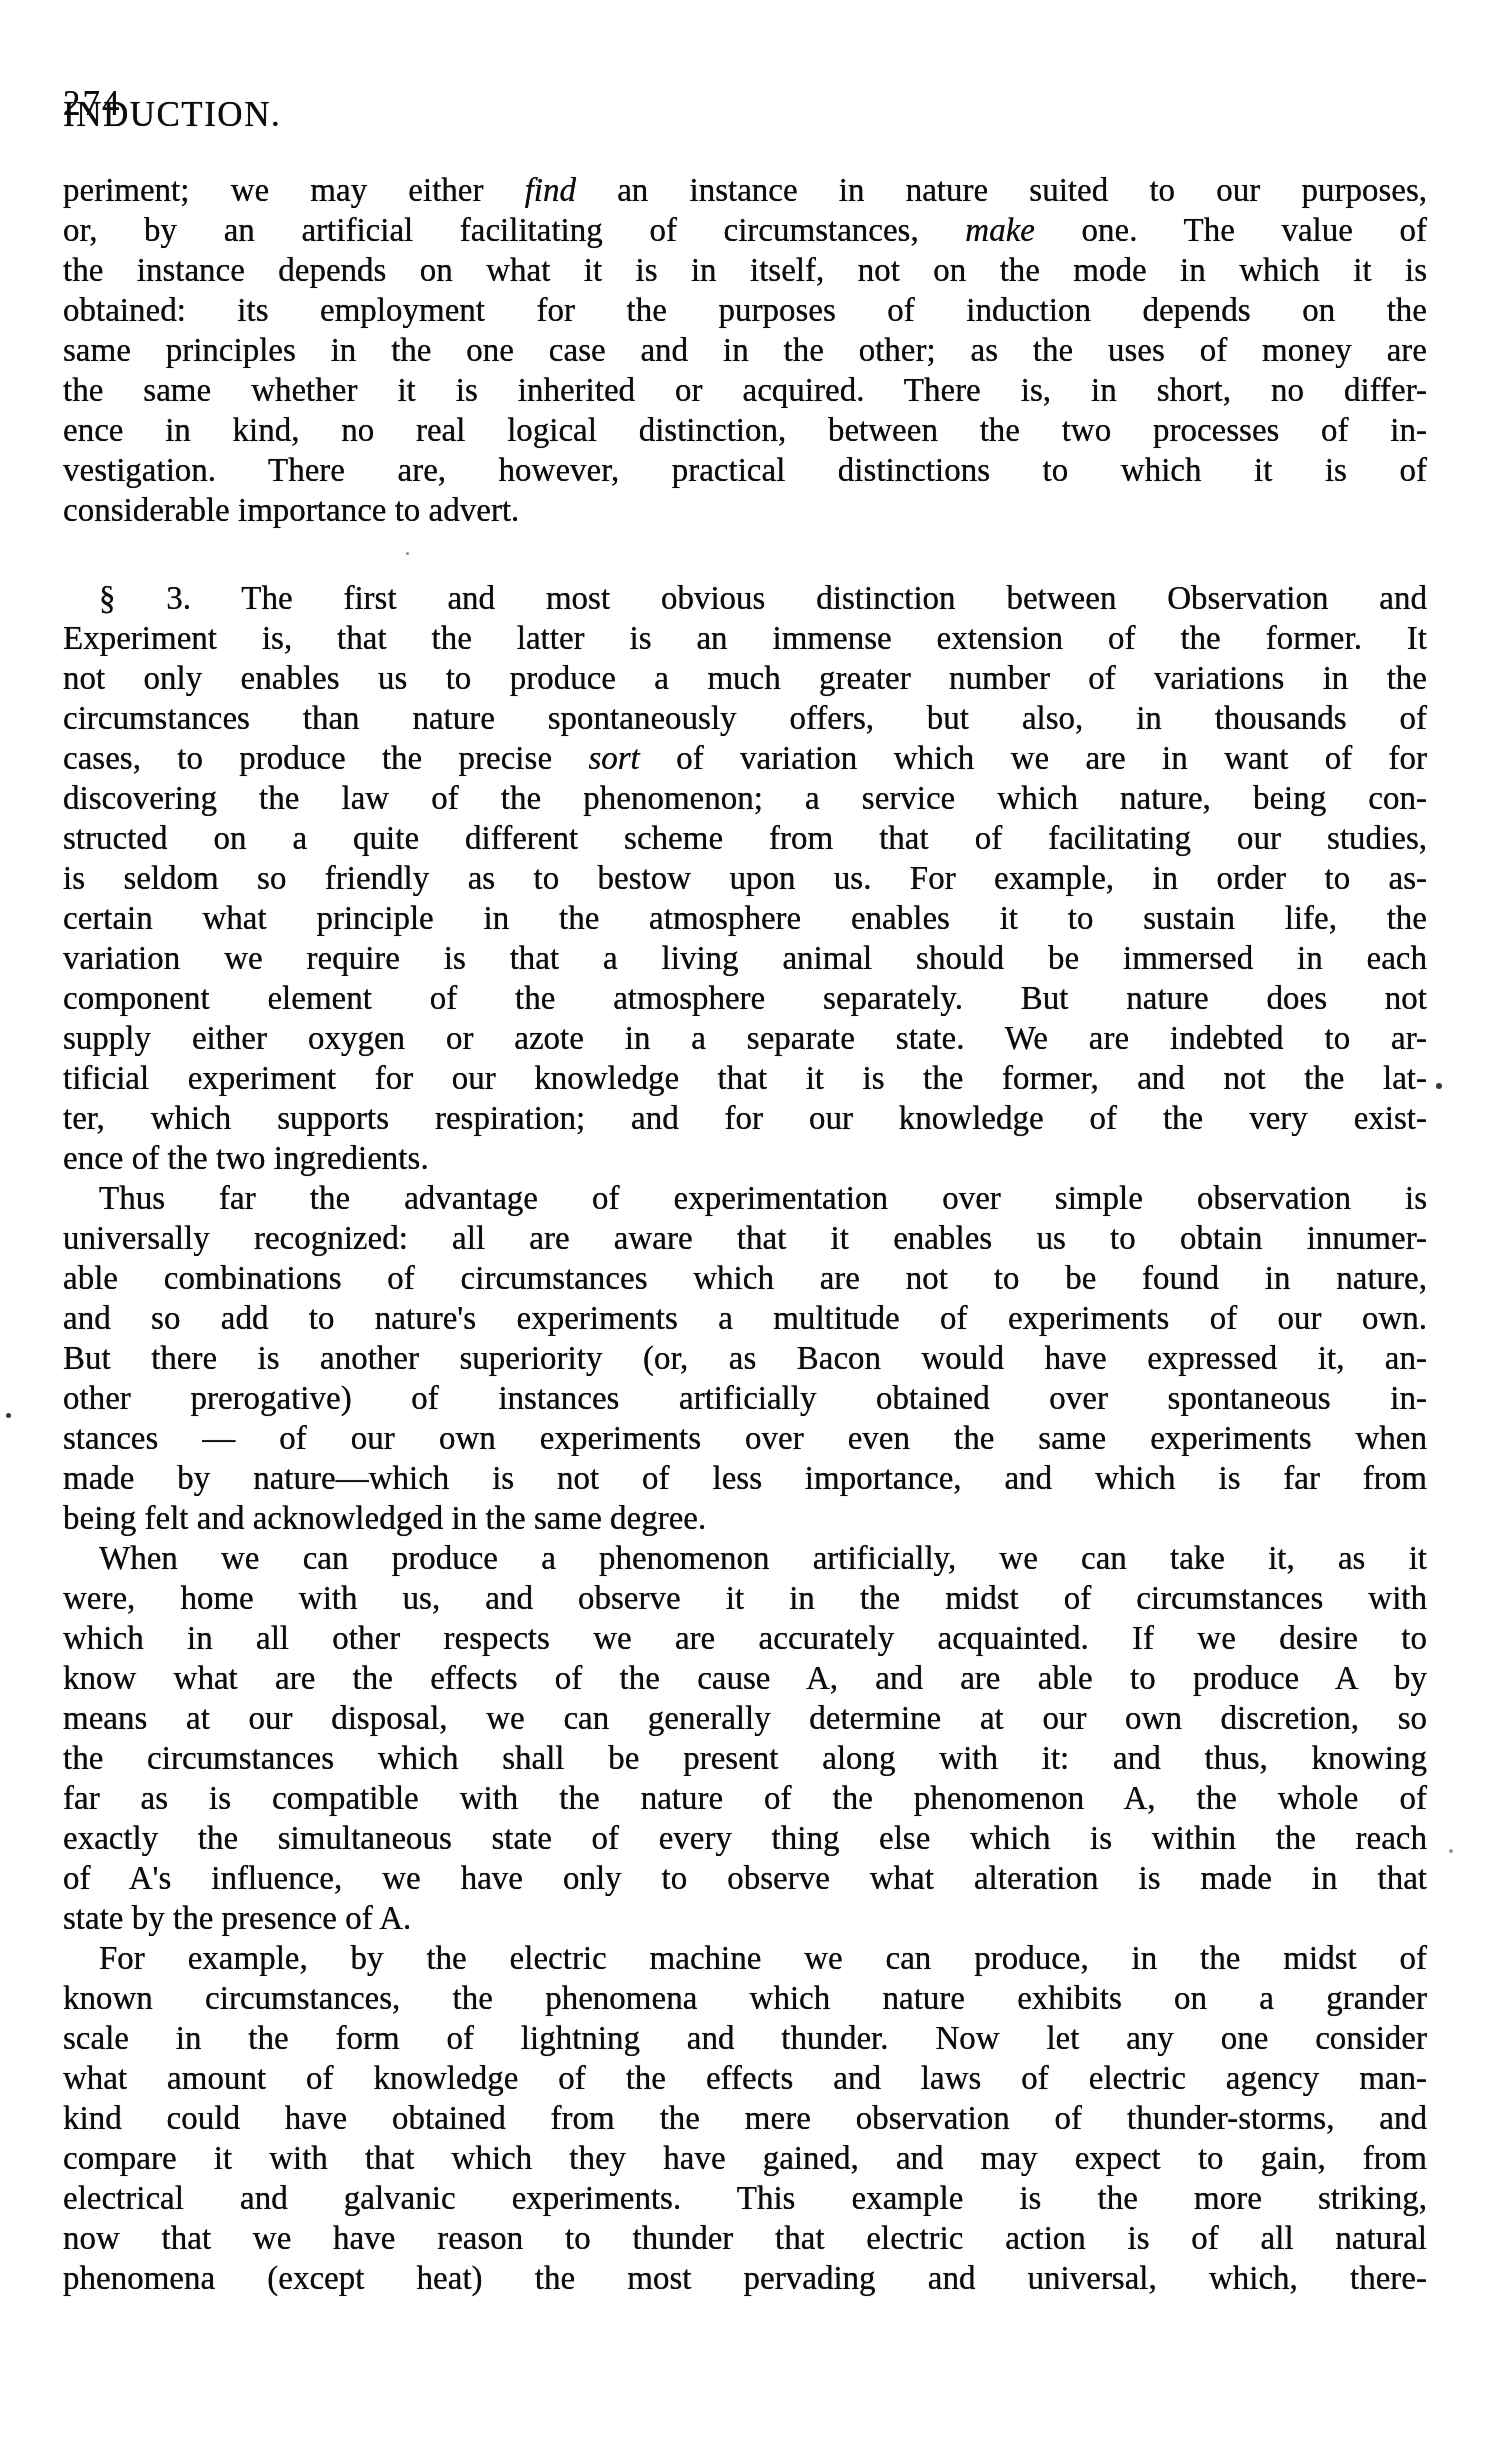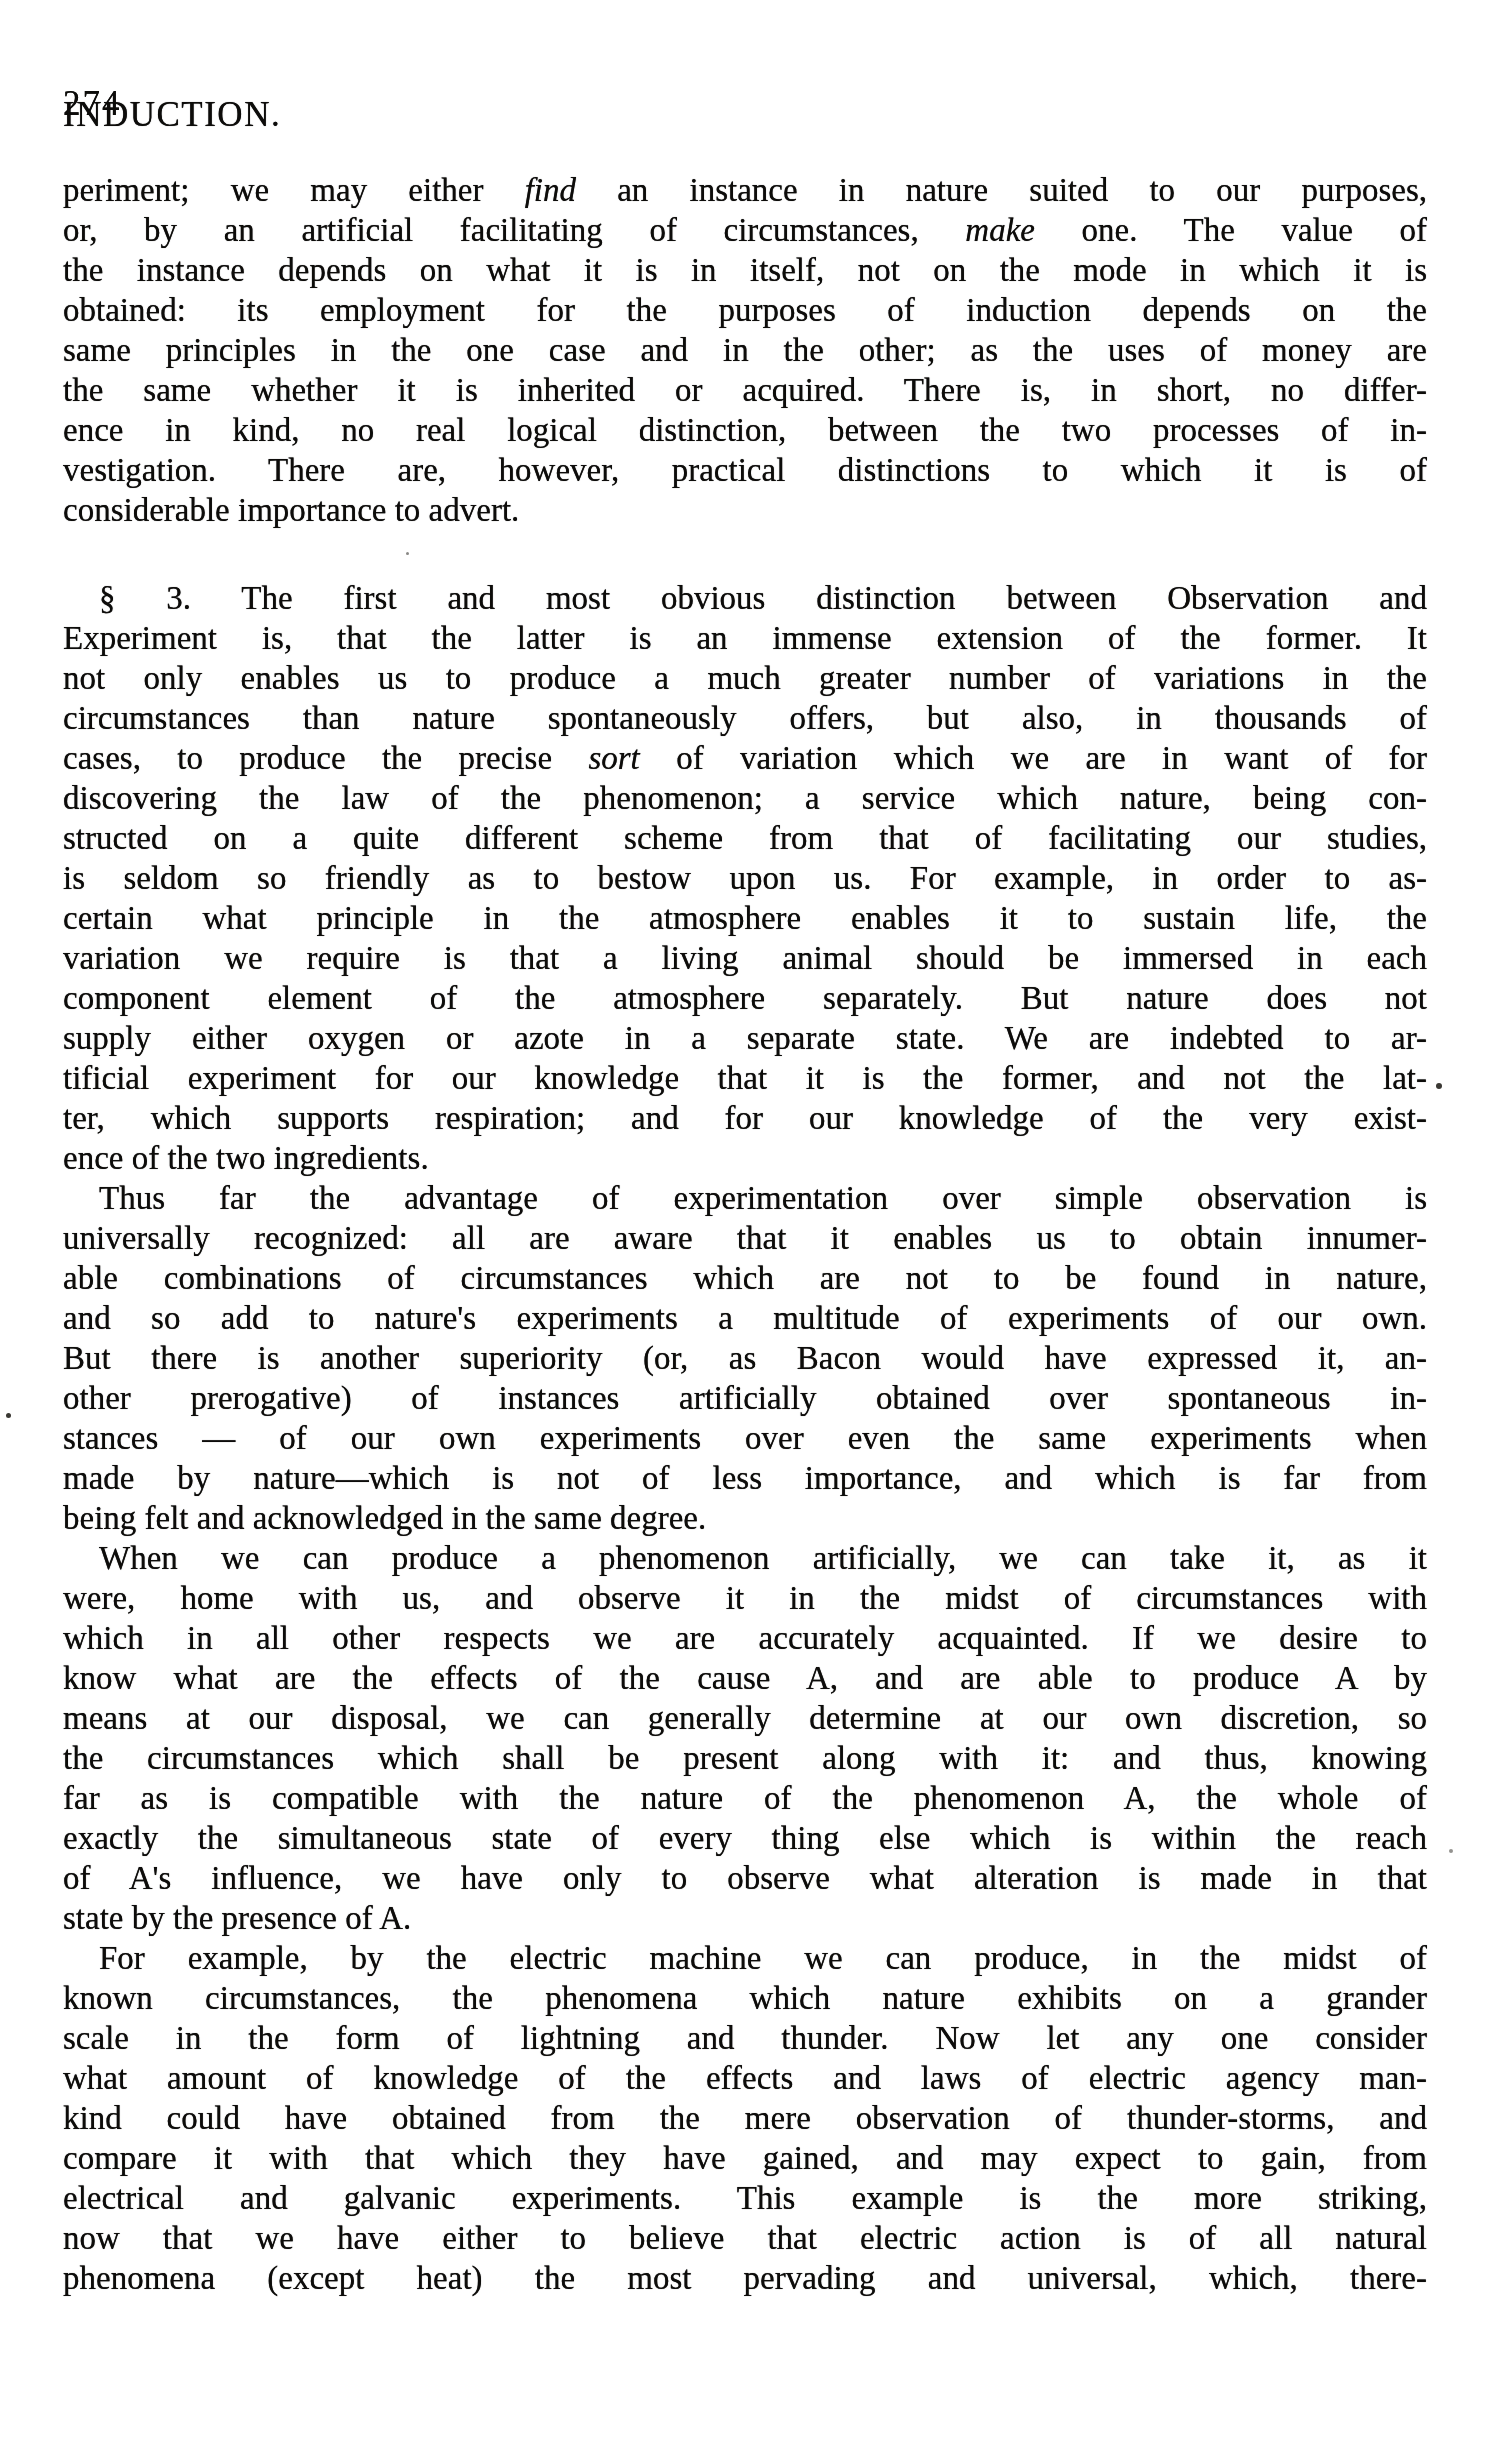--- a/index.html
+++ b/index.html
@@ -132,21 +132,21 @@
     </div>
 
     <div class="para">
       <div class="line ind">For example, by the electric machine we can produce, in the midst of</div>
       <div class="line">known circumstances, the phenomena which nature exhibits on a grander</div>
       <div class="line">scale in the form of lightning and thunder.  Now let any one consider</div>
       <div class="line">what amount of knowledge of the effects and laws of electric agency man-</div>
       <div class="line">kind could have obtained from the mere observation of thunder-storms, and</div>
       <div class="line">compare it with that which they have gained, and may expect to gain, from</div>
       <div class="line">electrical and galvanic experiments.  This example is the more striking,</div>
-      <div class="line">now that we have either to believe that electric action is of all natural</div>
+      <div class="line">now that we have reason to thunder that electric action is of all natural</div>
       <div class="line">phenomena (except heat) the most pervading and universal, which, there-</div>
     </div>
 
   </div>
 
   <div class="speck" id="speck-1"></div>
   <div class="speck" id="speck-2"></div>
   <div class="speck" id="speck-3"></div>
   <div class="speck" id="speck-4"></div>
 

